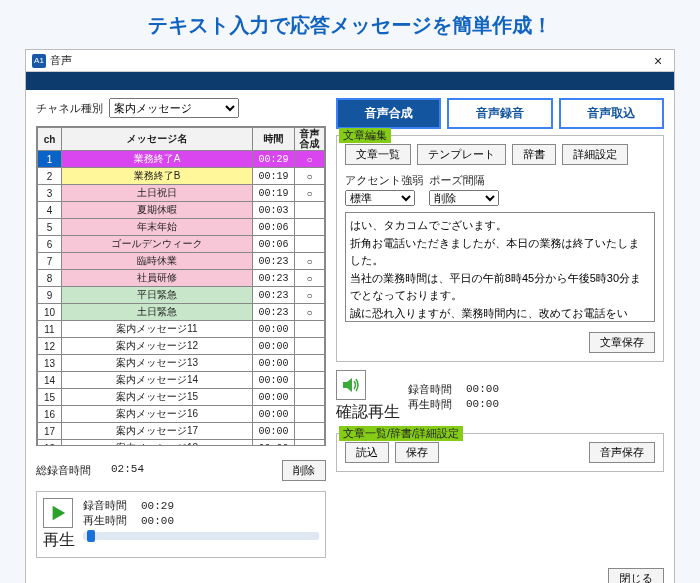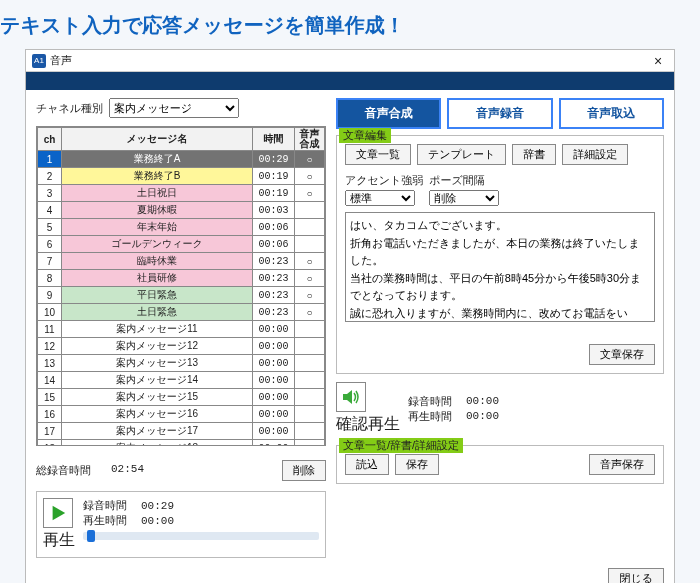--- a/index.html
+++ b/index.html
@@ -5,21 +5,21 @@
   * { box-sizing: border-box; }
   body {
     margin: 0;
     background: #f4f7fb;
     font-family: "Meiryo", "MS PGothic", sans-serif;
     font-size: 11px;
     color: #222;
     width: 700px;
   }
   .banner {
-    text-align: left;
+    text-align: center;
     color: #1063bf;
     font-size: 20px;
     font-weight: bold;
     padding: 12px 0 10px;
   }
   .window {
     margin: 0 25px 20px;
     background: #fff;
     border: 1px solid #bbb;
   }
@@ -73,21 +73,21 @@
   }
   table.msgs th { background: #f2f2f2; }
   th.col-ch { width: 24px; }
   th.col-name { width: auto; text-align: center; }
   th.col-time { width: 42px; }
   th.col-tts { width: 30px; line-height: 1; }
   td.ch { text-align: center; background: #fff; }
   td.name { text-align: left; padding-left: 4px; }
   td.time { font-family: "Courier New", monospace; text-align: center; }
   td.tts { text-align: center; }
-  tr.sel td { background: #737373; color: #fff; }
+  tr.sel td { background: #d946ef; color: #fff; }
   tr.sel td.ch { background: #0a63c8; color: #fff; }
   .nm-y { background: #fff79a; }
   .nm-p { background: #f7c7d8; }
   .nm-g { background: #c8e6c9; }
   .nm-w { background: #fff; }
   
   .totalrow {
     display: flex; align-items: center; justify-content: space-between;
     margin-top: 14px;
   }
@@ -165,21 +165,21 @@
     width: 100%; height: 110px;
     margin-top: 6px;
     border: 1px solid #888;
     padding: 4px;
     font-size: 11px;
     line-height: 1.6;
     overflow-y: scroll;
     resize: none;
     font-family: inherit;
   }
-  .rightunder { text-align: right; margin-top: 20px; }
+  .rightunder { text-align: right; margin-top: 8px; }
   .confirmrow { display: flex; align-items: center; gap: 8px; }
   .spk {
     width: 30px; height: 30px;
     border: 1px solid #888;
     display: flex; align-items: center; justify-content: center;
     background: #fff;
   }
   .footerrow {
     display: flex; justify-content: flex-end;
     padding: 0 10px 10px;

